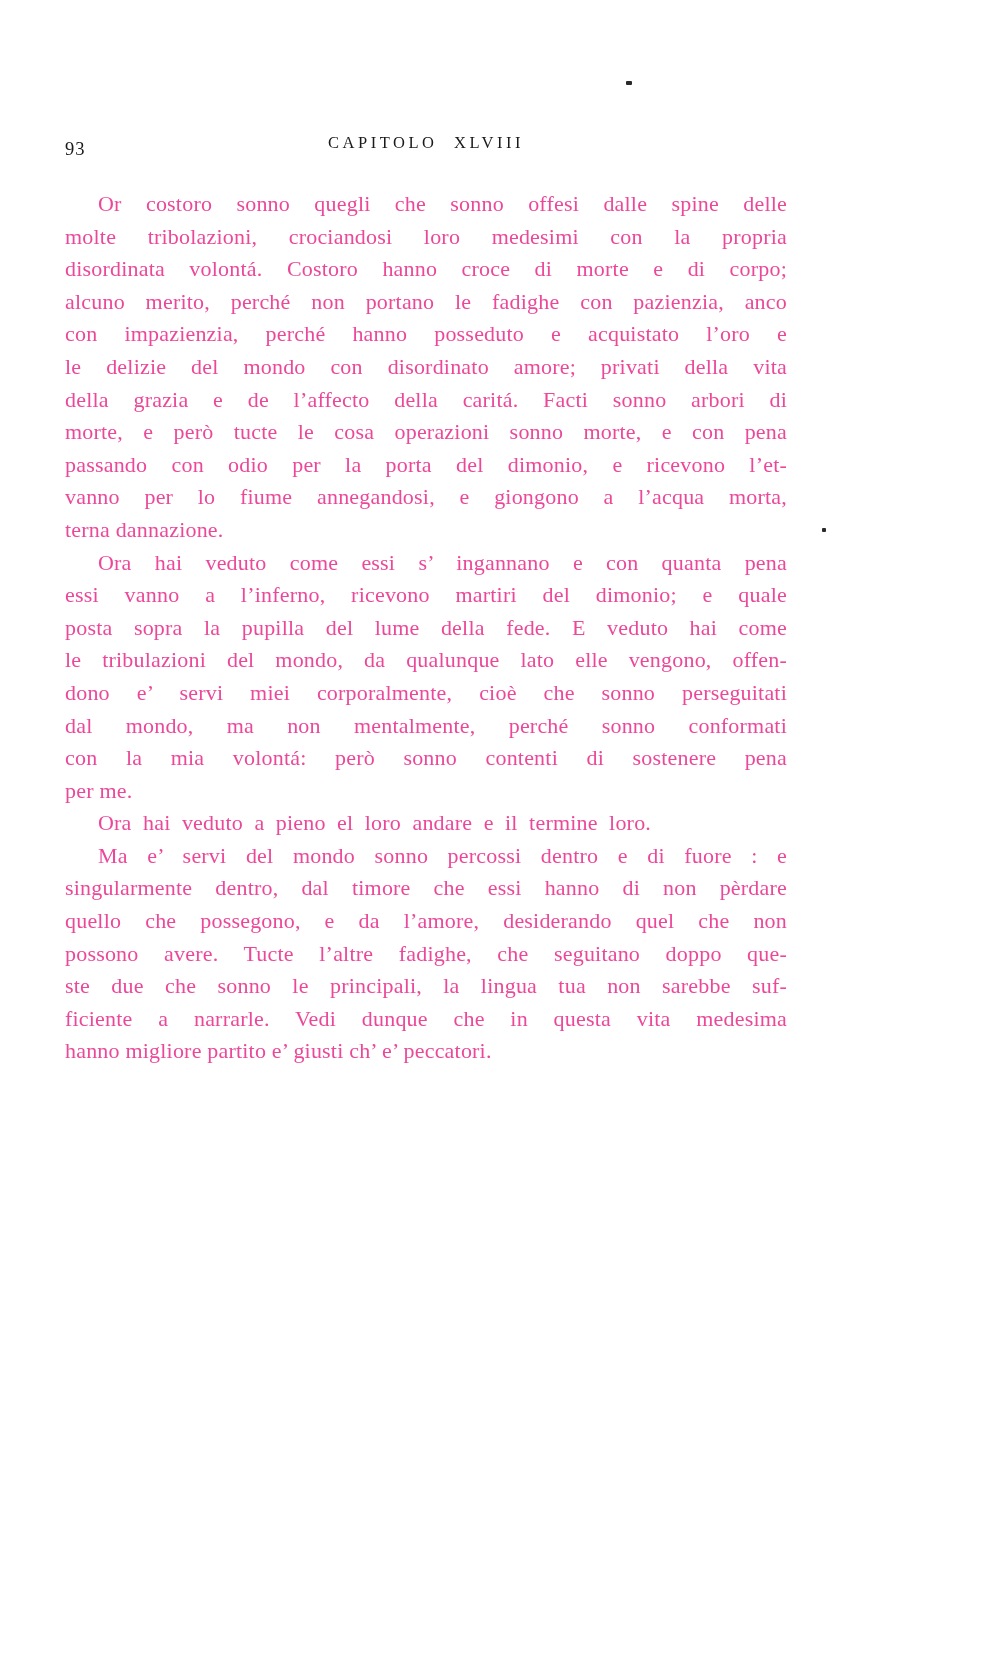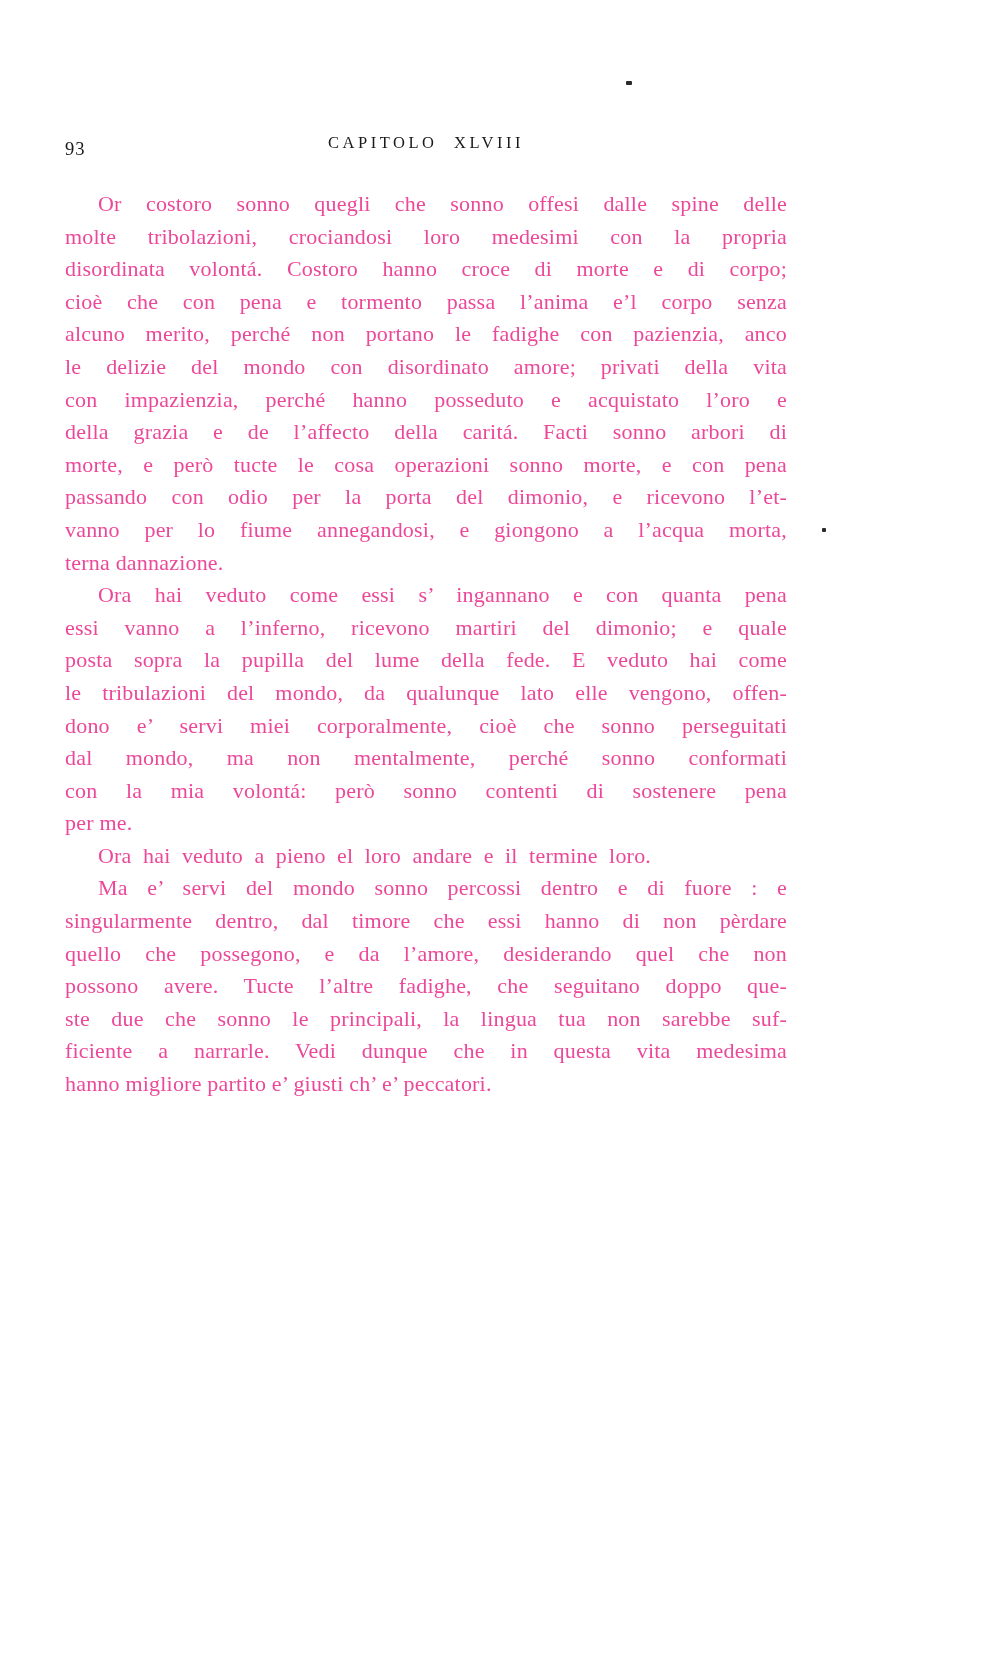--- a/index.html
+++ b/index.html
@@ -74,24 +74,23 @@
     <span>CAPITOLO XLVIII</span>
   </div>
 
   <div class="page-number">93</div>
 
   <div class="body-text">
       <div class="para">
         <div class="line first">Or costoro sonno quegli che sonno offesi dalle spine delle</div>
         <div class="line">molte tribolazioni, crociandosi loro medesimi con la propria</div>
         <div class="line">disordinata volontá. Costoro hanno croce di morte e di corpo;</div>
-        <div class="line">cioè che con pena e tormento passa l’anima e’l corpo senza</div>
         <div class="line">alcuno merito, perché non portano le fadighe con pazienzia, anco</div>
+        <div class="line">con impazienzia, perché hanno posseduto e acquistato l’oro e</div>
         <div class="line">le delizie del mondo con disordinato amore; privati della vita</div>
-        <div class="line">con impazienzia, perché hanno posseduto e acquistato l’oro e</div>
         <div class="line">della grazia e de l’affecto della caritá. Facti sonno arbori di</div>
         <div class="line">morte, e però tucte le cosa operazioni sonno morte, e con pena</div>
         <div class="line">passando con odio per la porta del dimonio, e ricevono l’et-</div>
         <div class="line">vanno per lo fiume annegandosi, e giongono a l’acqua morta,</div>
         <div class="line last">terna dannazione.</div>
       </div>
       <div class="para">
         <div class="line first">Ora hai veduto come essi s’ ingannano e con quanta pena</div>
         <div class="line">essi vanno a l’inferno, ricevono martiri del dimonio; e quale</div>
         <div class="line">posta sopra la pupilla del lume della fede. E veduto hai come</div>

